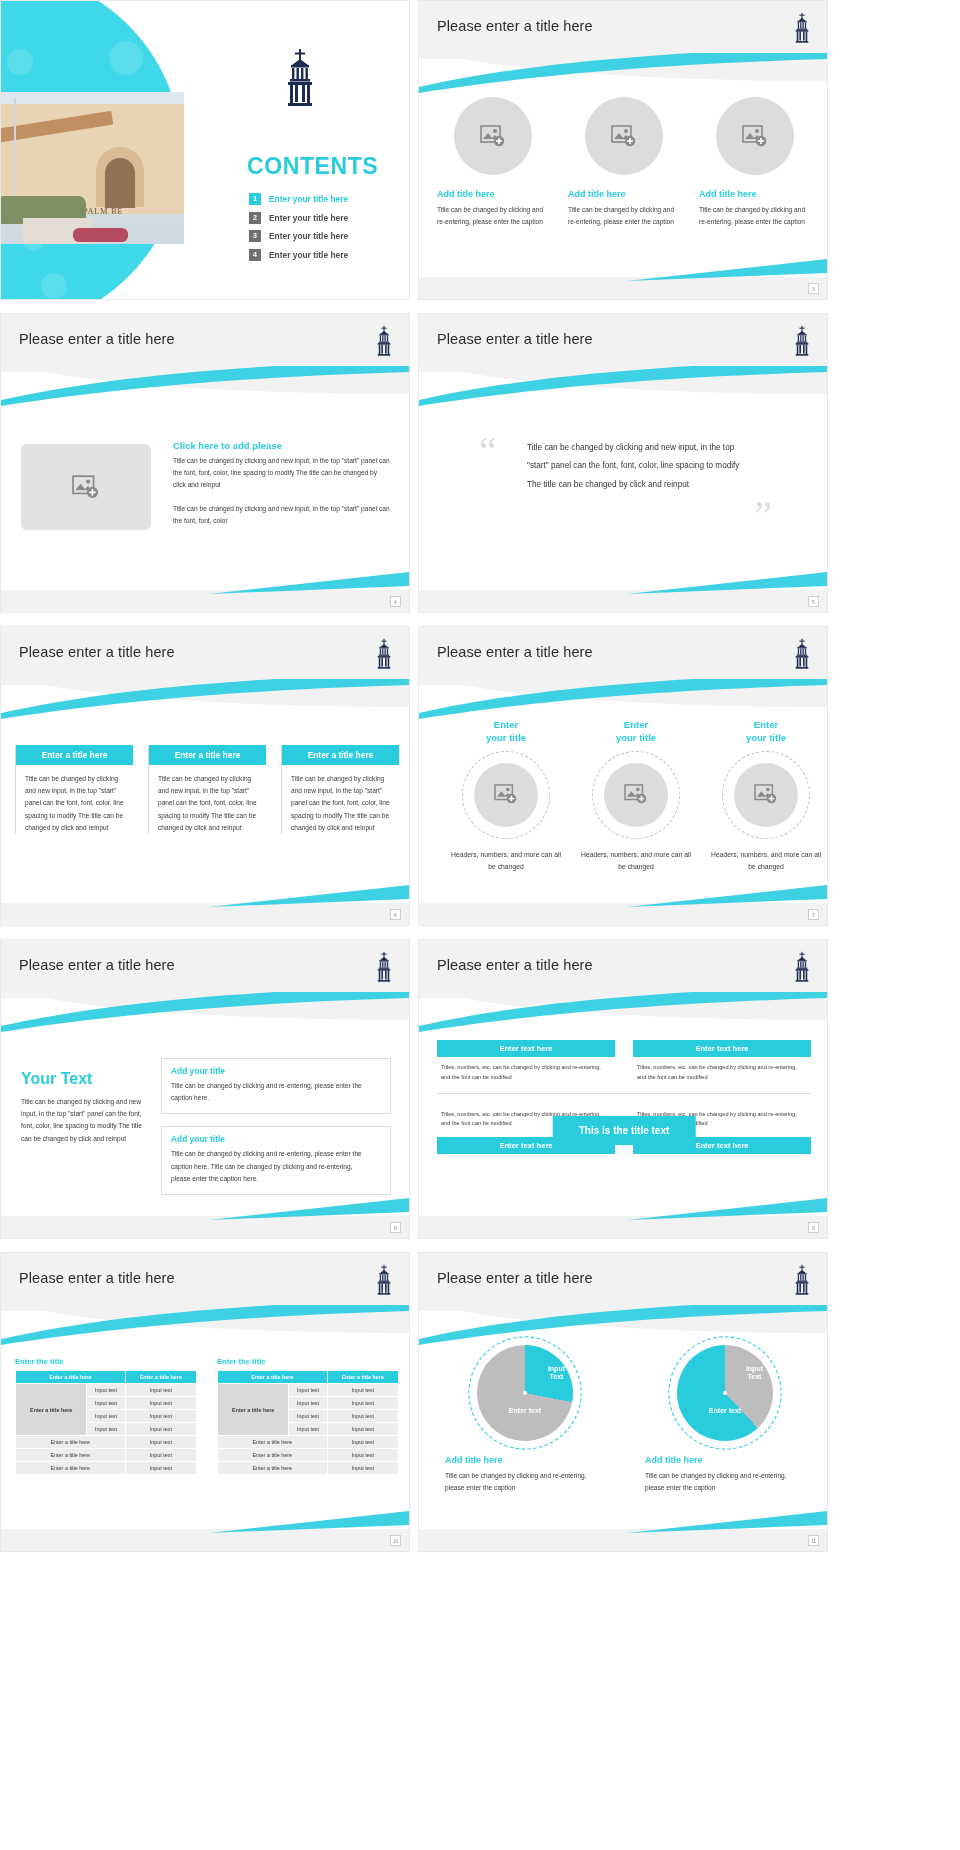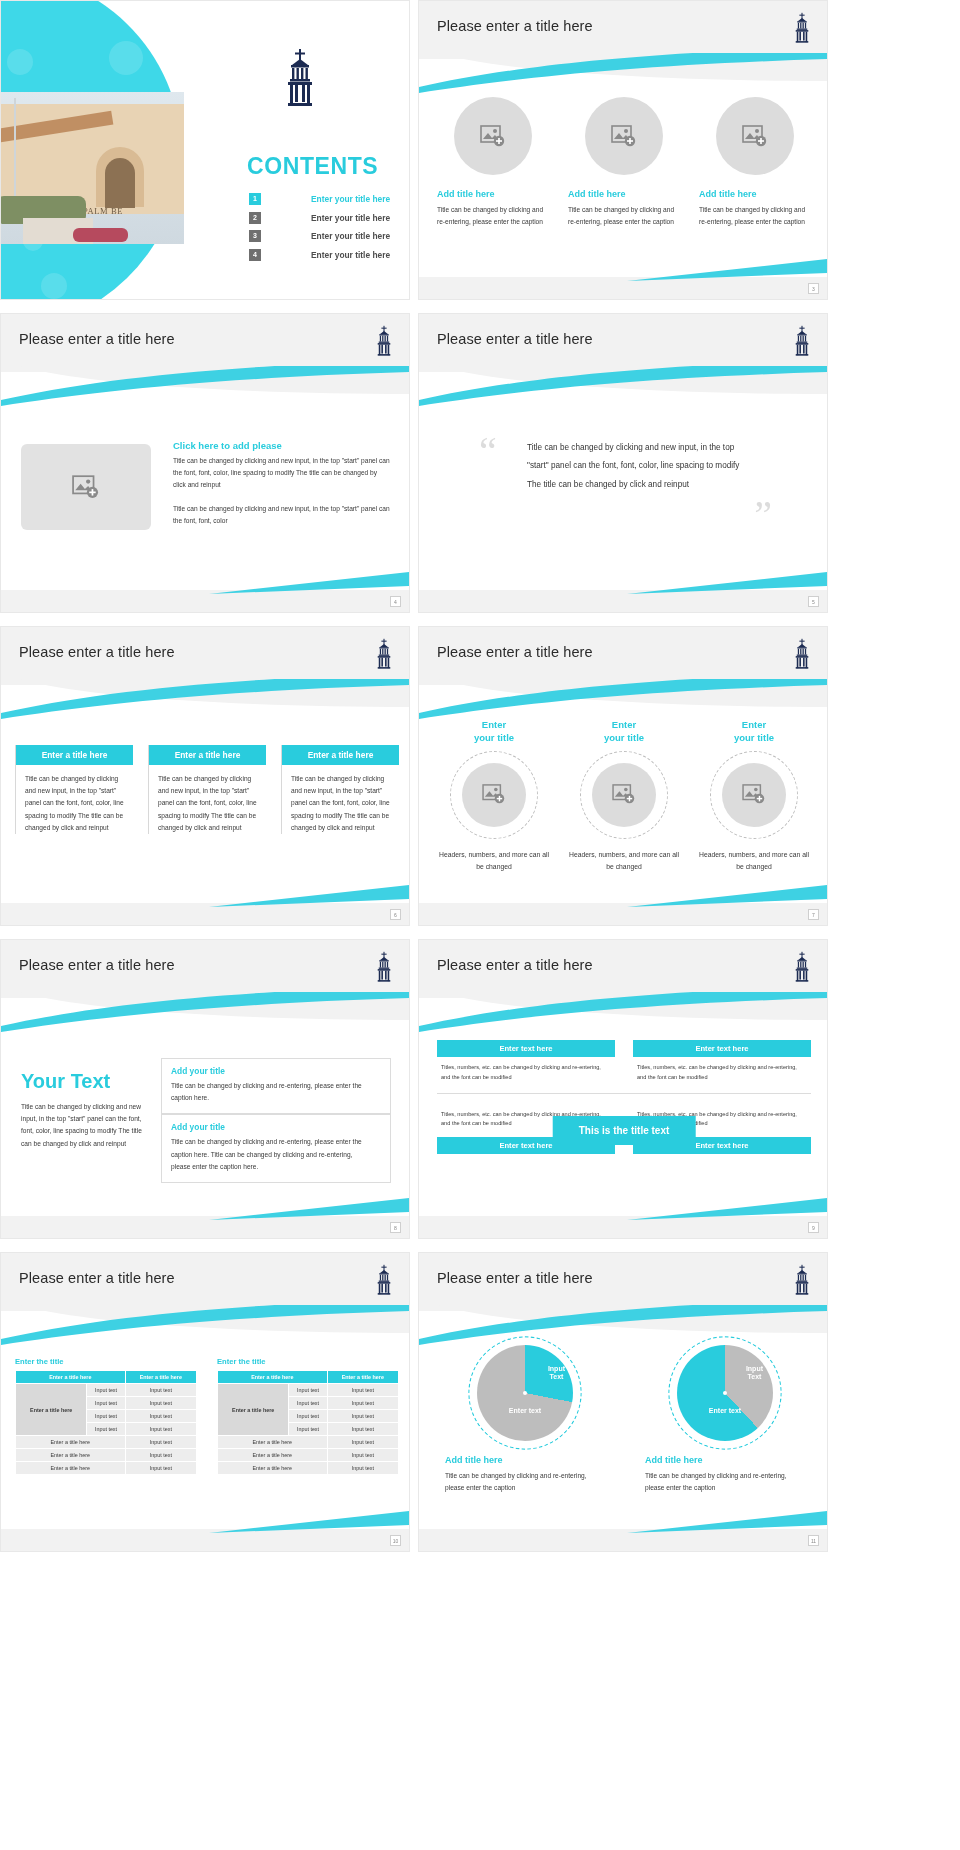--- a/index.html
+++ b/index.html
@@ -72,21 +72,21 @@
   .photo-flow{position:absolute;left:72px;top:136px;width:55px;height:14px;background:#b64a5e;border-radius:6px;}
   .photo-pole{position:absolute;left:13px;top:6px;width:2px;height:120px;background:#cfd5d9;}
   .photo-label{position:absolute;left:82px;top:114px;font-family:"Liberation Serif",serif;
     font-size:8.5px;color:#6e5c46;letter-spacing:.6px;}
   .cover-logo{position:absolute;left:278px;top:48px;width:42px;height:58px;}
   .cover-title{
     position:absolute;left:246px;top:152px;font-size:23px;font-weight:bold;
     color:#29ccdd;letter-spacing:.6px;
   }
   .toc{position:absolute;left:248px;top:192px;width:150px;}
-  .toc-row{display:flex;align-items:center;margin-bottom:6.5px;gap:42px;}
+  .toc-row{display:flex;align-items:center;margin-bottom:6.5px;}
   .toc-num{
     width:12px;height:12px;background:#6f6f6f;color:#fff;font-size:7px;
     text-align:center;line-height:12px;font-weight:bold;margin-right:8px;flex:0 0 auto;
   }
   .toc-row.active .toc-num{background:#29ccdd;}
   .toc-txt{font-size:8.4px;font-weight:bold;color:#4d4d4d;}
   .toc-row.active .toc-txt{color:#29ccdd;}
 
   
   .ph-circle{
@@ -122,35 +122,35 @@
     color:#353535;line-height:2.25;}
 
   
   .s6-cols{position:absolute;left:14px;top:118px;width:384px;display:flex;justify-content:space-between;}
   .s6-col{width:118px;border-left:1px solid #d8d8d8;padding-left:0;}
   .s6-head{background:#29ccdd;color:#fff;font-size:8.4px;font-weight:bold;
     text-align:center;padding:5px 0;}
   .s6-body{padding:8px 9px 0 9px;}
 
   
-  .s7-wrap{position:absolute;left:20px;top:92px;width:370px;display:flex;justify-content:space-between;}
+  .s7-wrap{position:absolute;left:32px;top:92px;width:370px;display:flex;justify-content:space-between;}
   .s7-col{width:110px;display:flex;flex-direction:column;align-items:center;}
   .s7-t{font-size:9.5px;font-weight:bold;color:#29ccdd;text-align:center;line-height:1.35;}
   .s7-ring{margin-top:6px;width:88px;height:88px;border-radius:50%;
     border:1px dashed #bdbdbd;display:flex;align-items:center;justify-content:center;}
   .s7-inner{width:64px;height:64px;border-radius:50%;background:#dcdcdc;
     display:flex;align-items:center;justify-content:center;}
   .s7-c{margin-top:10px;font-size:6.8px;color:#3a3a3a;text-align:center;line-height:1.8;}
 
   
   .s8-left{position:absolute;left:20px;top:130px;width:130px;}
-  .s8-h{font-size:20px;font-weight:bold;color:#29ccdd;}
+  .s8-h{font-size:16px;font-weight:bold;color:#29ccdd;}
   .s8-p{margin-top:8px;}
   .s8-right{position:absolute;left:160px;top:118px;width:230px;}
-  .s8-card{border:1px solid #dcdcdc;background:#fff;padding:7px 24px 9px 9px;position:relative;margin-bottom:0;}
+  .s8-card{border:1px solid #dcdcdc;background:#fff;padding:7px 24px 9px 9px;position:relative;margin-bottom:12px;}
   .s8-card h4{font-size:8.4px;color:#29ccdd;margin-bottom:4px;}
 
   
   .s9{position:absolute;left:18px;top:100px;width:374px;}
   .s9-row{display:flex;justify-content:space-between;}
   .s9-bar{background:#29ccdd;color:#fff;font-size:7.6px;font-weight:bold;
     text-align:center;padding:4px 0;width:178px;}
   .s9-txt{width:178px;font-size:5.6px;color:#3a3a3a;line-height:1.75;padding:6px 4px 0 4px;}
   .s9-line{height:1px;background:#dcdcdc;margin:10px 0;}
   .s9-center{position:absolute;left:50%;top:76px;transform:translateX(-50%);

